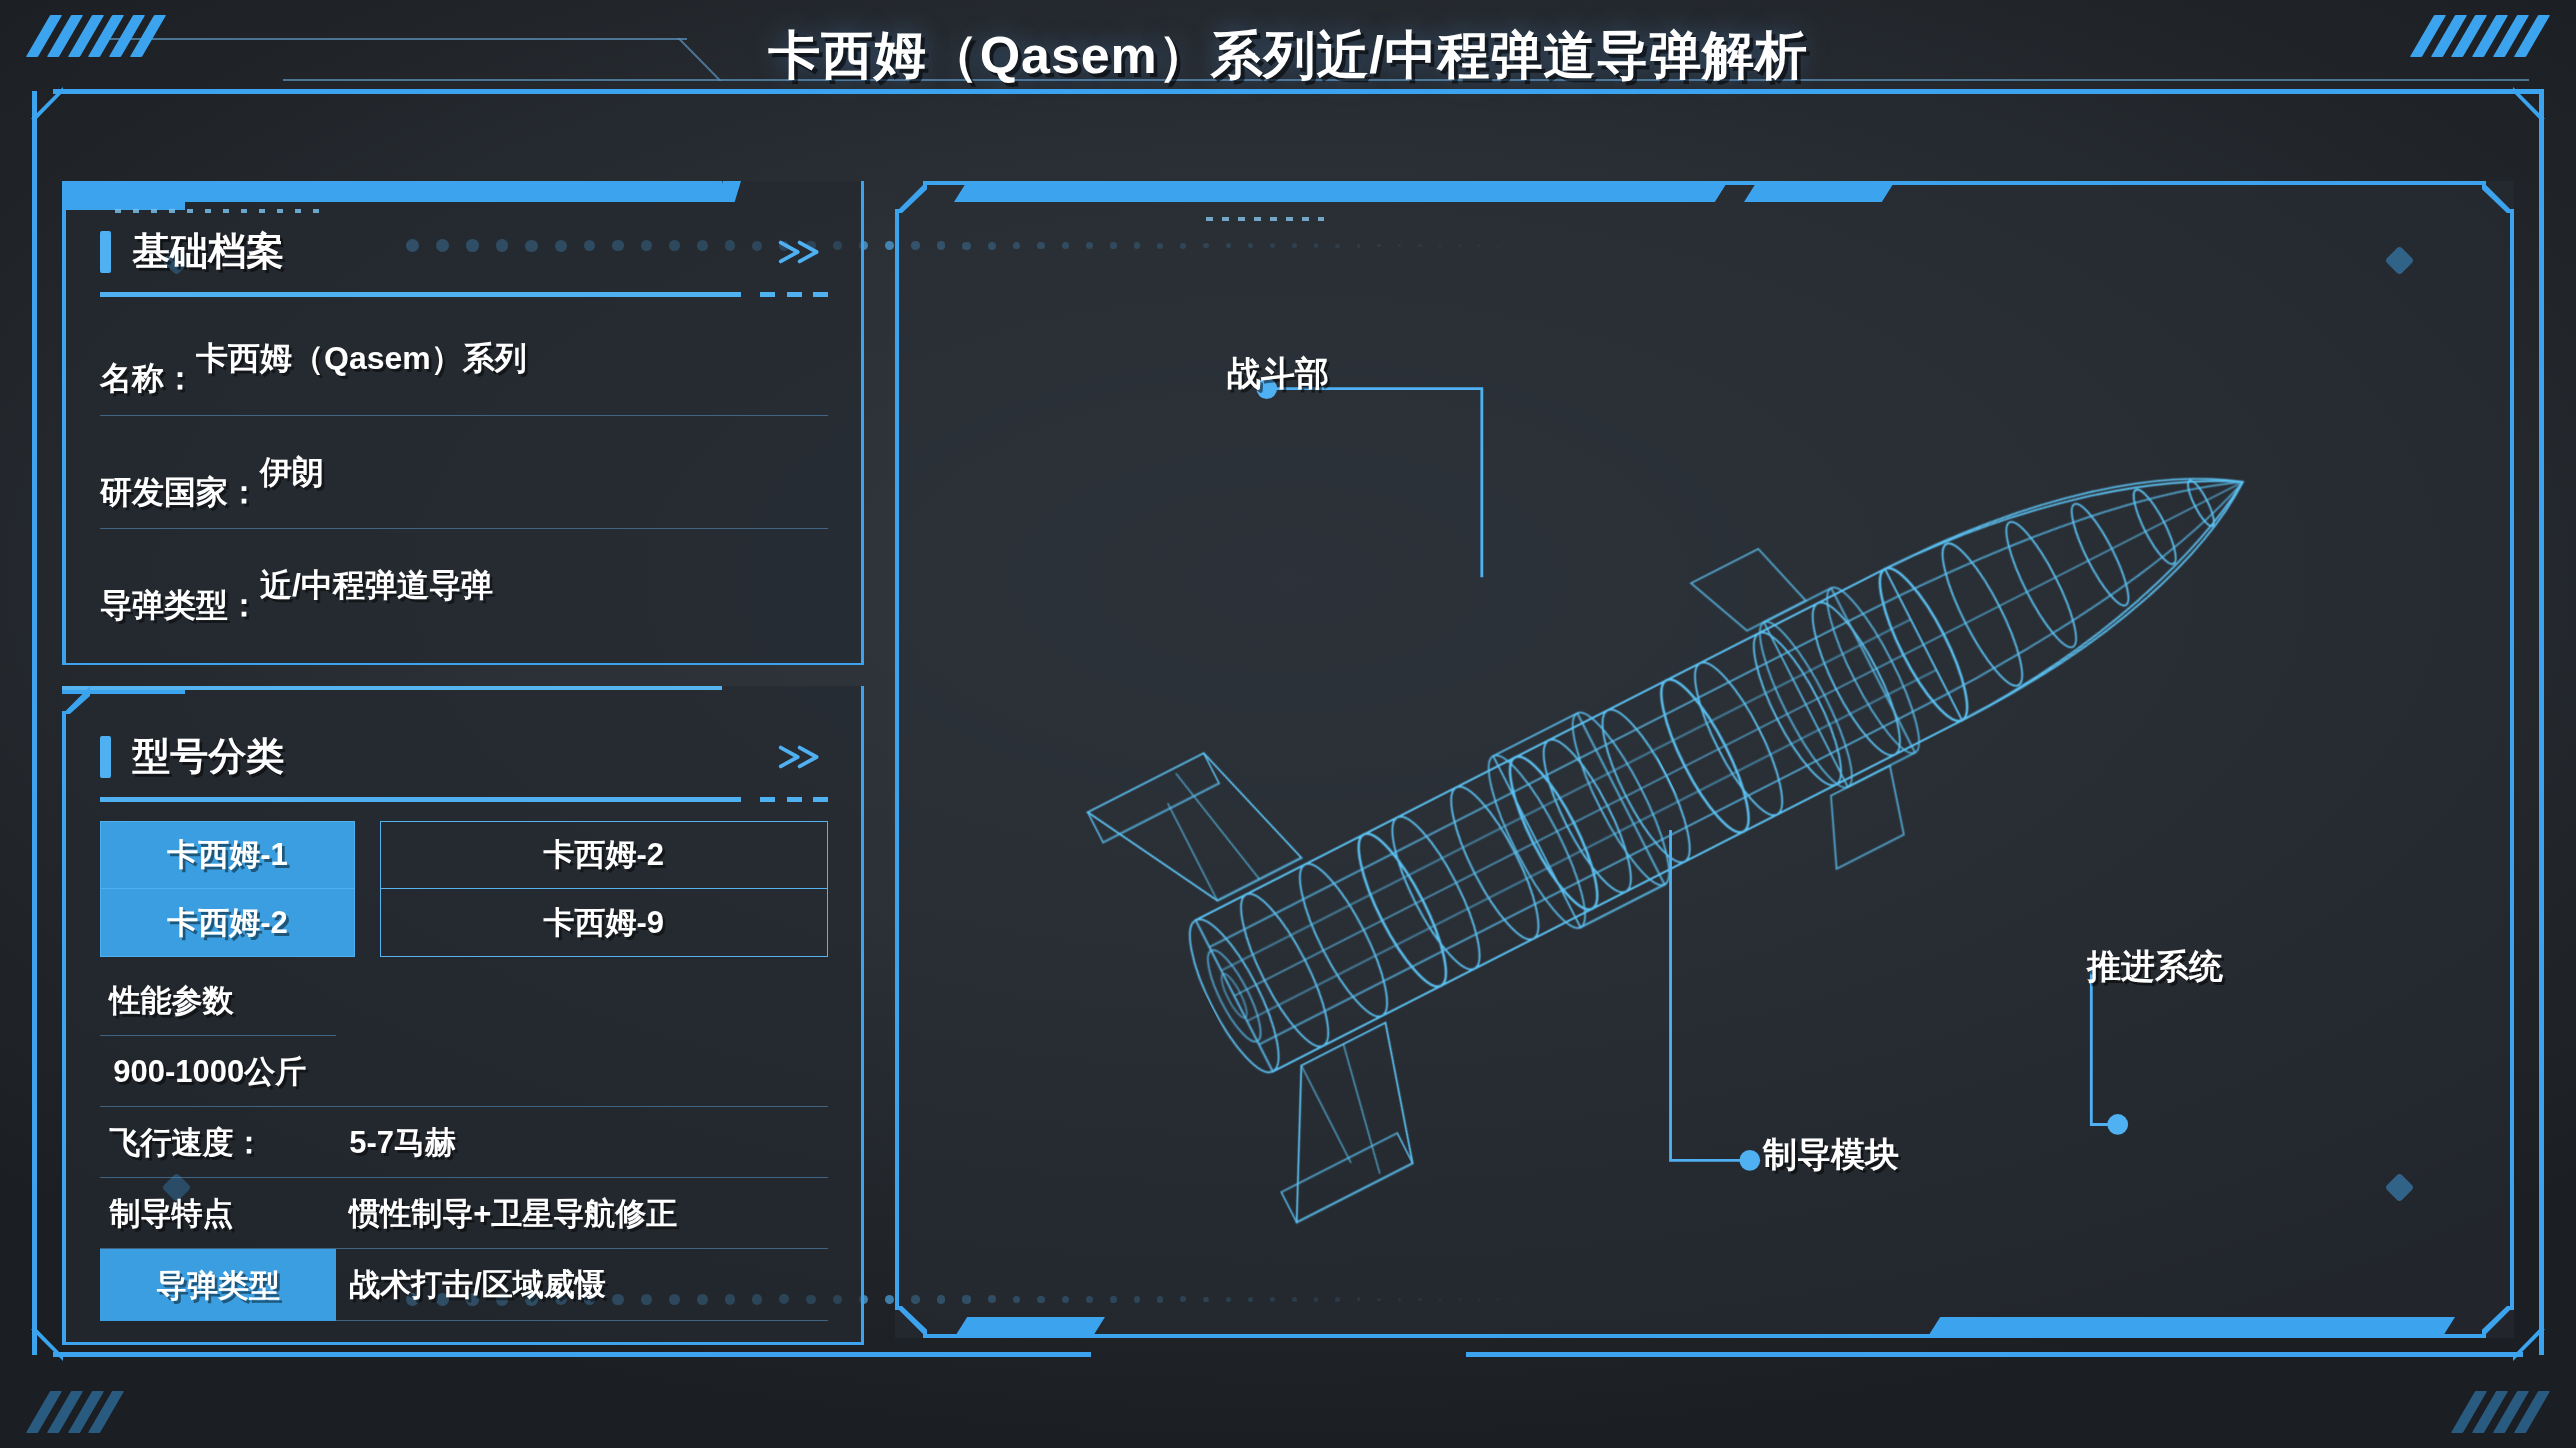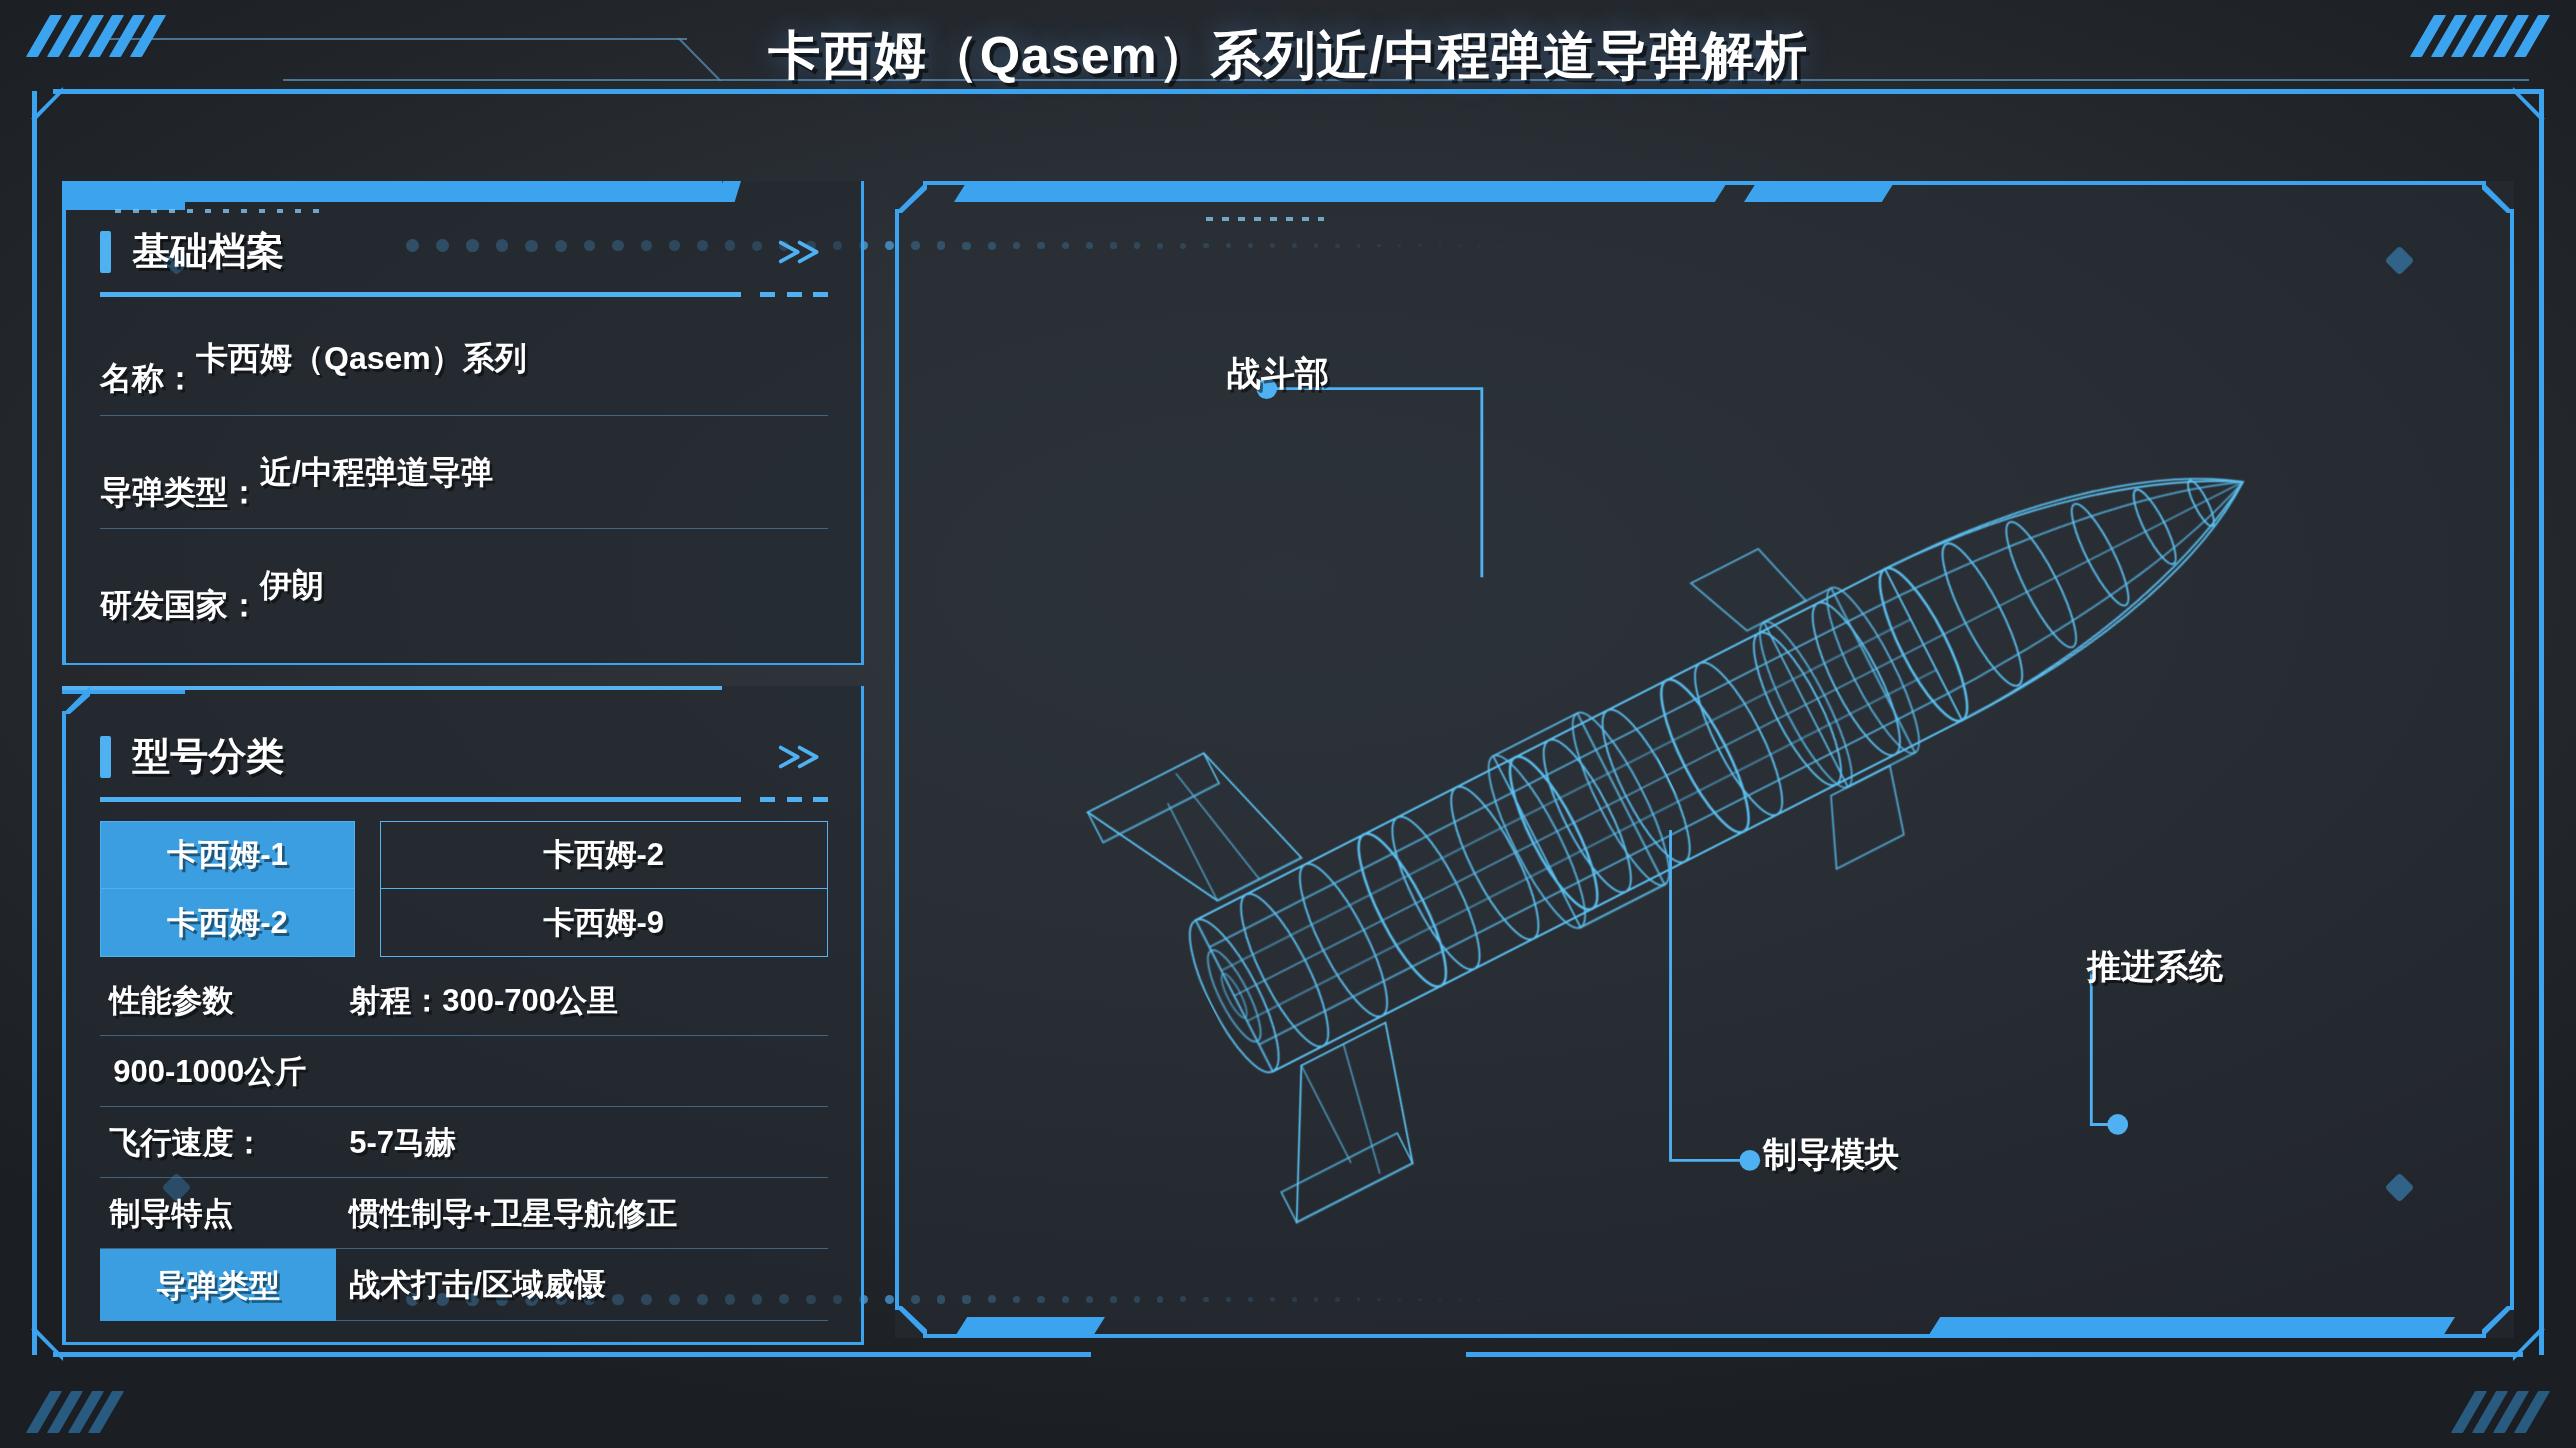--- a/index.html
+++ b/index.html
@@ -347,26 +347,26 @@
       <div class="hu-d" style="right:53px"></div>
       <div class="hu-d" style="right:26.4px"></div>
       <div class="hu-d" style="right:0"></div>
     </div>
 
     <div class="row">
       <span class="k">名称：</span>
       <span class="v">卡西姆（Qasem）系列</span>
     </div>
     <div class="row">
+      <span class="k">研发国家：</span>
+      <span class="v">伊朗</span>
+    </div>
+    <div class="row">
       <span class="k">导弹类型：</span>
       <span class="v">近/中程弹道导弹</span>
-    </div>
-    <div class="row">
-      <span class="k">研发国家：</span>
-      <span class="v">伊朗</span>
     </div>
   </section>
 
   <section class="panel">
     <div class="panel-border">
       <div class="pb-line pb-left"></div>
       <div class="pb-line pb-bottom"></div>
       <div class="pb-line pb-right"></div>
       <div class="pb-topfat" style="background:#55b3f0;height:3.8px;"></div>
       <div class="pb-topfat2" style="height:3.8px;"></div>
@@ -397,21 +397,20 @@
         <div class="chip active">卡西姆-2</div>
       </div>
       <div class="mg-col">
         <div class="chip ghost">卡西姆-2</div>
         <div class="chip ghost">卡西姆-9</div>
       </div>
     </div>
 
     <div class="srow">
       <div class="cell-k">性能参数</div>
-      <div class="cell-v">射程：300-700公里</div>
     </div>
     <div class="srow">
       <div class="cell-v">900-1000公斤</div>
     </div>
     <div class="srow">
       <div class="cell-k">飞行速度：</div>
       <div class="cell-v">5-7马赫</div>
     </div>
     <div class="srow">
       <div class="cell-k">制导特点</div>

